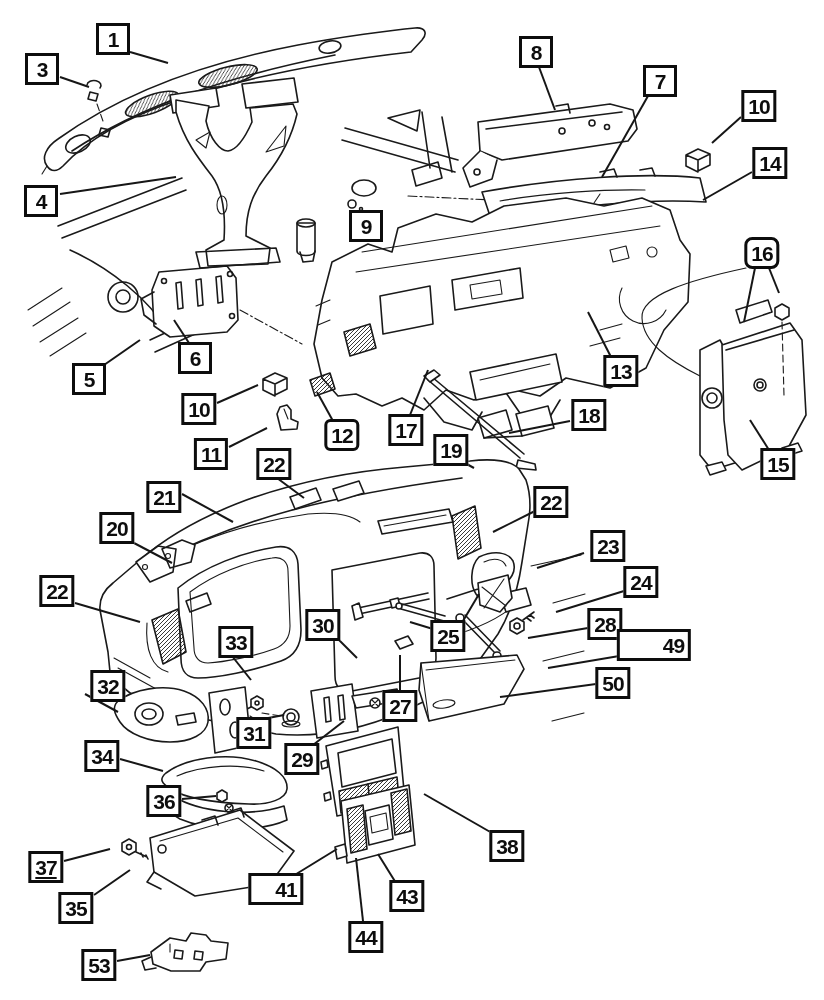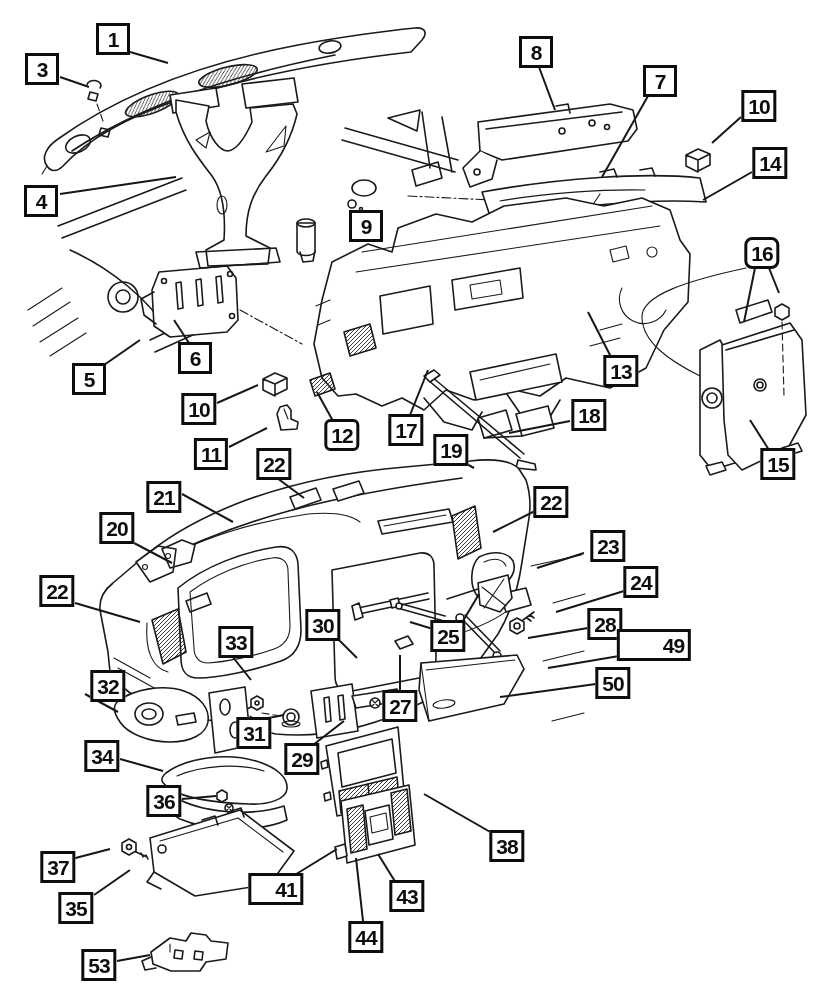--- a/index.html
+++ b/index.html
@@ -376,20 +376,20 @@
       <div class="callout" style="left: 448px; top: 636px;">25</div>
       <div class="callout" style="left: 654px; top: 645px; padding-left: 43px;">49</div>
       <div class="callout" style="left: 613px; top: 683px;">50</div>
       <div class="callout" style="left: 67px; top: 686px; margin-left: 41px;">32</div>
       <div class="callout" style="left: 400px; top: 706px;">27</div>
       <div class="callout" style="left: 254px; top: 726px; margin-top: 7px;">31</div>
       <div class="callout" style="left: 302px; top: 759px;">29</div>
       <div class="callout" style="left: 102px; top: 756px;">34</div>
       <div class="callout" style="left: 164px; top: 801px;">36</div>
       <div class="callout" style="left: 507px; top: 846px;">38</div>
-      <div class="callout" style="left: 58px; top: 867px;">37</div>
+      <div class="callout" style="left: 46px; top: 867px; text-decoration: underline;">37</div>
       <div class="callout" style="left: 276px; top: 889px; padding-left: 24px;">41</div>
       <div class="callout" style="left: 407px; top: 896px;">43</div>
       <div class="callout" style="left: 76px; top: 908px;">35</div>
       <div class="callout" style="left: 366px; top: 937px;">44</div>
       <div class="callout" style="left: 99px; top: 965px;">53</div>
     </div>
 </div>
 
 </body></html>

